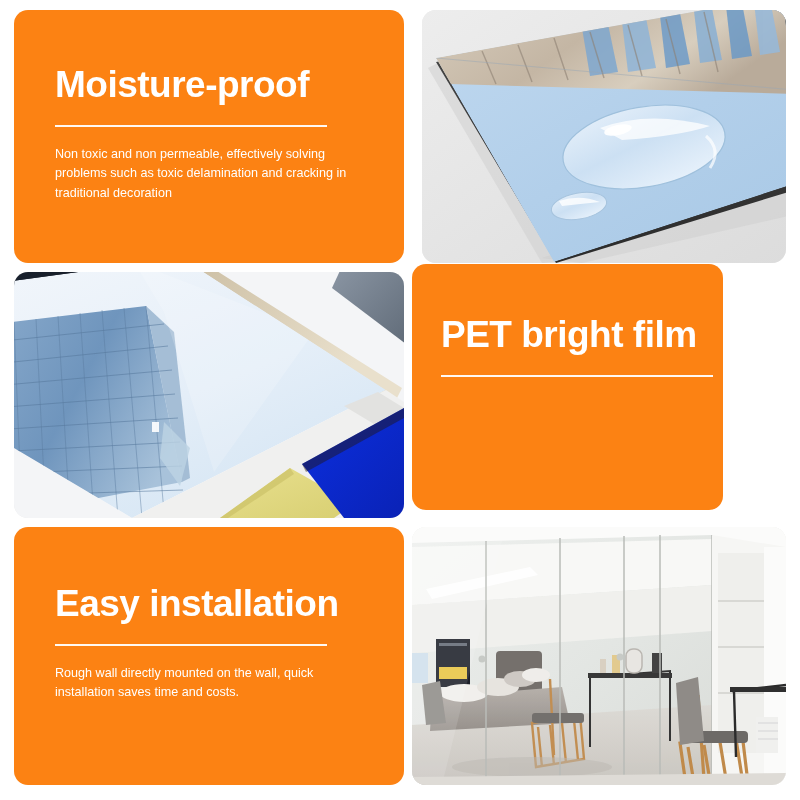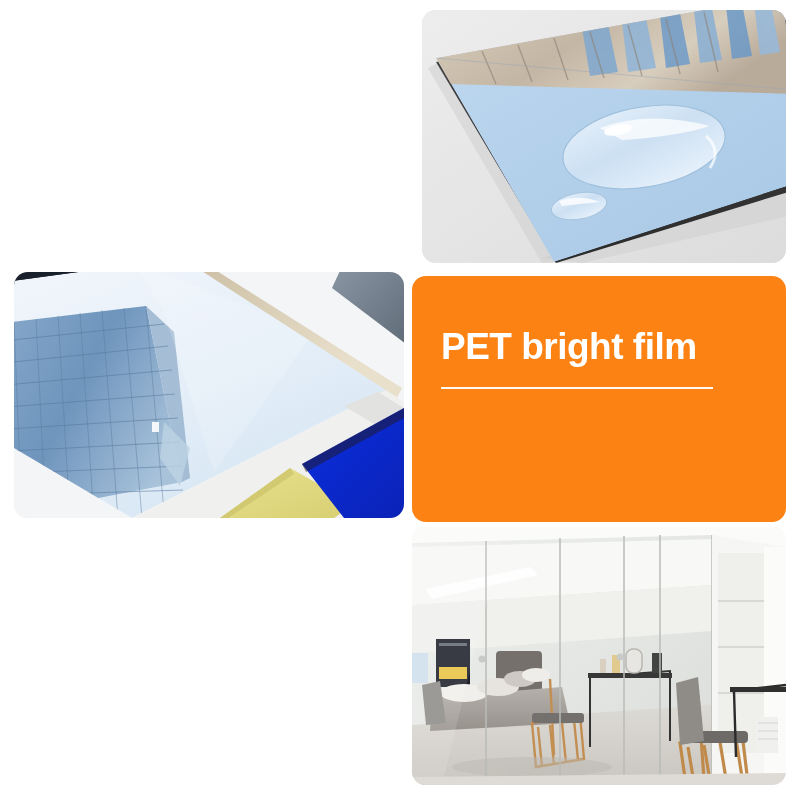--- a/index.html
+++ b/index.html
@@ -40,33 +40,40 @@
   }
 
   
   .photo{background:#e9e9e9;}
   .photo svg{display:block;width:100%;height:100%;}
 
   
   #cell-moisture{left:14px;  top:10px;  width:390px; height:253px;}
   #cell-droplet {left:422px; top:10px;  width:364px; height:253px;}
   #cell-panels  {left:14px;  top:272px; width:390px; height:246px;}
-  #cell-pet     {left:412px; top:276px; width:374px; height:246px;}
+  #cell-pet     {left:412px; top:264px; width:311px; height:246px;}
   #cell-install {left:14px;  top:527px; width:390px; height:258px;}
   #cell-room    {left:412px; top:527px; width:374px; height:258px;}
 
   #cell-moisture .inner{top:56px;}
   #cell-pet .inner{left:29px;top:52px;}
   #cell-install .inner{top:58px;}
 </style>
 </head>
 <body>
 
 <div class="sheet">
 
+  <div class="cell card" id="cell-moisture">
+    <div class="inner">
+      <h2 class="title">Moisture-proof</h2>
+      <div class="rule"></div>
+      <p class="desc">Non toxic and non permeable, effectively solving problems such as toxic delamination and cracking in traditional decoration</p>
+    </div>
+  </div>
 
   <div class="cell photo" id="cell-droplet">
     <svg viewBox="0 0 364 253" preserveAspectRatio="xMidYMid slice">
       <defs>
         <linearGradient id="bgGrey" x1="0" y1="0" x2="1" y2="1">
           <stop offset="0" stop-color="#ededed"></stop>
             <stop offset="1" stop-color="#dcdcdc"></stop>
         </linearGradient>
         <linearGradient id="blueFace" x1="0.1" y1="0" x2="0.9" y2="1">
           <stop offset="0" stop-color="#bfd8ef"></stop>
@@ -225,20 +232,27 @@
     </svg>
   </div>
 
   <div class="cell card" id="cell-pet">
     <div class="inner">
       <h2 class="title">PET bright film</h2>
       <div class="rule"></div>
     </div>
   </div>
 
+  <div class="cell card" id="cell-install">
+    <div class="inner">
+      <h2 class="title">Easy installation</h2>
+      <div class="rule"></div>
+      <p class="desc">Rough wall directly mounted on the wall, quick installation saves time and costs.</p>
+    </div>
+  </div>
 
   <div class="cell photo" id="cell-room">
     <svg viewBox="0 0 374 258" preserveAspectRatio="xMidYMid slice">
       <defs>
         <linearGradient id="wallG" x1="0" y1="0" x2="0" y2="1">
           <stop offset="0" stop-color="#f7f7f5"></stop>
             <stop offset="1" stop-color="#eceae6"></stop>
         </linearGradient>
         <linearGradient id="mirrorG" x1="0" y1="0" x2="1" y2="1">
           <stop offset="0" stop-color="#eef0ee"></stop>

